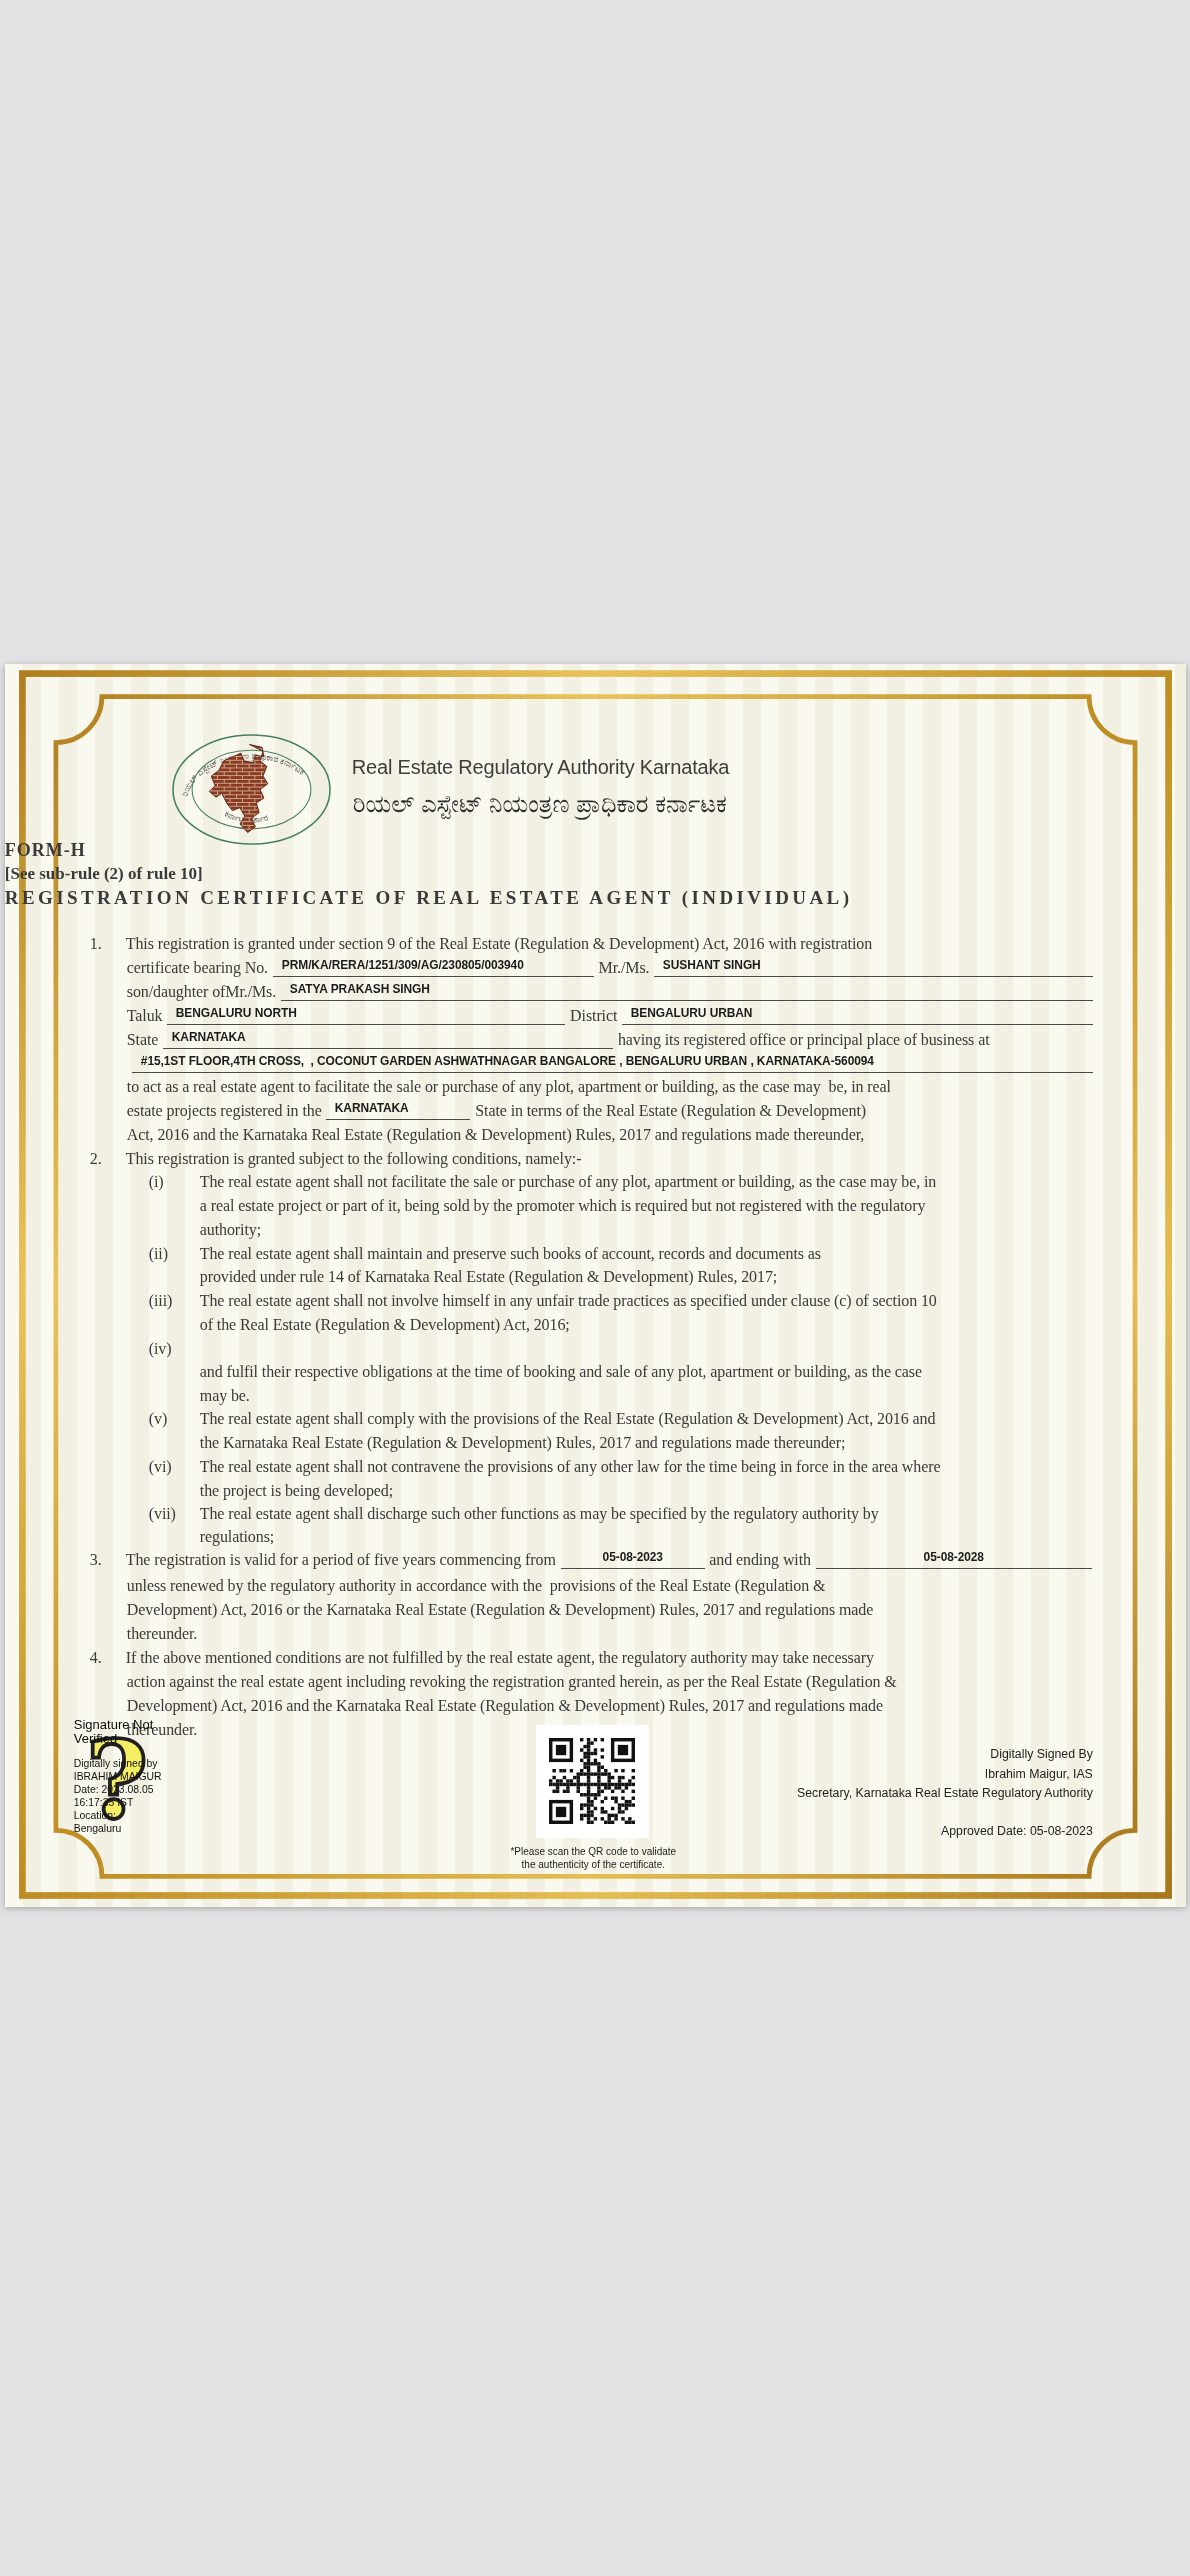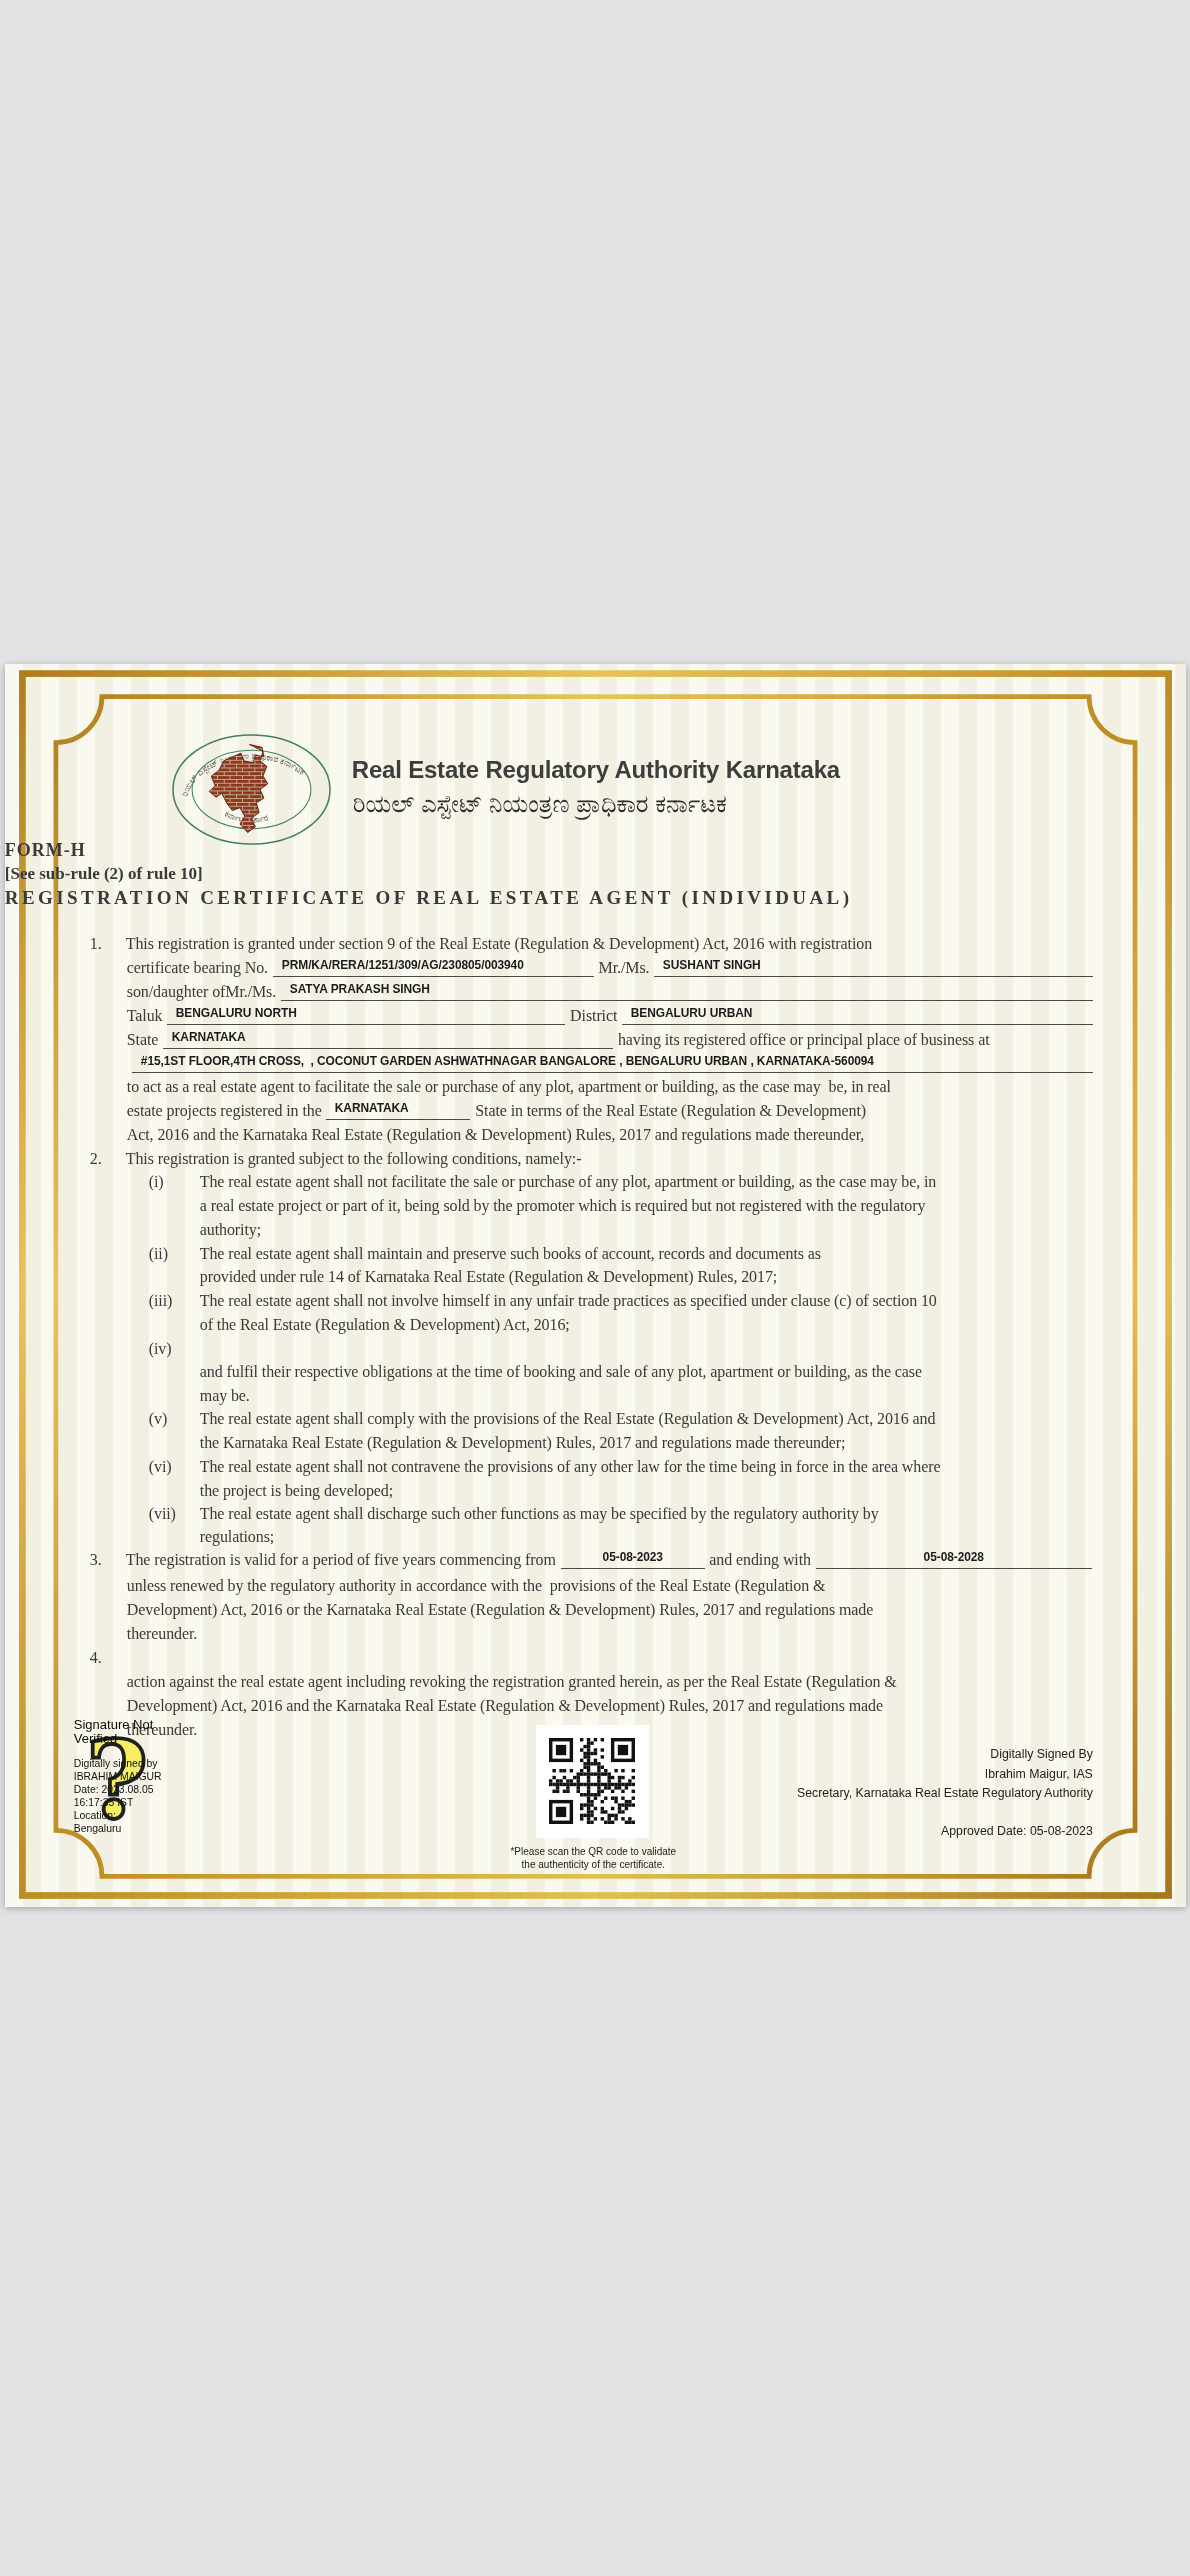--- a/index.html
+++ b/index.html
@@ -5,21 +5,21 @@
   html,body{margin:0;padding:0;}
   .page{position:relative;width:1190px;height:2576px;background:#e2e2e4;overflow:hidden;
         font-family:"Liberation Serif",serif;}
   .doc{position:absolute;left:4.8px;top:664px;width:1181px;height:1243px;
        background:repeating-linear-gradient(90deg,#faf9ef 0px,#faf9ef 18px,#f2f0e2 18px,#f2f0e2 36px);
        box-shadow:0 1.9px 6.7px rgba(0,0,0,.30);}
   .borders{position:absolute;left:0;top:0;width:1181px;height:1243px;}
 
   
   .title-en{position:absolute;left:347px;top:92px;font-family:"Liberation Sans",sans-serif;
-            font-weight:bold;font-size:24px;color:#3d3d3d;letter-spacing:-0.2px;white-space:nowrap;}
+            font-weight:normal;font-size:20px;color:#3d3d3d;letter-spacing:-0.2px;white-space:nowrap;}
   .title-kn{position:absolute;left:348px;top:126px;font-family:"Liberation Sans",sans-serif;
             font-size:24px;color:#2e2e2e;white-space:nowrap;}
   .formblock{position:absolute;left:51px;top:0;width:1079px;text-align:left;color:#3a3a3a;}
   .form-no{position:absolute;left:0;top:176px;width:100%;font-weight:bold;font-size:18px;letter-spacing:1px;}
   .sub-rule{position:absolute;left:0;top:200px;width:100%;font-weight:bold;font-size:17px;}
   .heading{position:absolute;left:0;top:223px;width:100%;font-weight:bold;font-size:19px;letter-spacing:3.4px;}
 
   
   .bline{position:absolute;display:flex;align-items:flex-end;white-space:pre;
          font-size:16px;line-height:19px;color:#3a3a3a;letter-spacing:-0.1px;}
@@ -124,21 +124,21 @@
         <div class="bline" style="top: 745px; left: 144px; width: 949px;"><span class="seg mk">(v)</span><span class="seg">The real estate agent shall comply with the provisions of the Real Estate (Regulation &amp; Development) Act, 2016 and</span></div>
         <div class="bline" style="top: 769px; left: 195px; width: 898px;"><span class="seg">the Karnataka Real Estate (Regulation &amp; Development) Rules, 2017 and regulations made thereunder;</span></div>
         <div class="bline" style="top: 793px; left: 144px; width: 949px;"><span class="seg mk">(vi)</span><span class="seg">The real estate agent shall not contravene the provisions of any other law for the time being in force in the area where</span></div>
         <div class="bline" style="top: 817px; left: 195px; width: 898px;"><span class="seg">the project is being developed;</span></div>
         <div class="bline" style="top: 840px; left: 144px; width: 949px;"><span class="seg mk">(vii)</span><span class="seg">The real estate agent shall discharge such other functions as may be specified by the regulatory authority by</span></div>
         <div class="bline" style="top: 863px; left: 195px; width: 898px;"><span class="seg">regulations;</span></div>
         <div class="bline" style="top: 886px; left: 85px; width: 1007px;"><span class="seg num">3.</span><span class="seg">The registration is valid for a period of five years commencing from</span><span class="blank center" style="width: 144px;"><span class="val">05-08-2023</span></span><span class="seg">and ending with</span><span class="blank fill center"><span class="val">05-08-2028</span></span></div>
         <div class="bline" style="top: 912px; left: 122px; width: 971px;"><span class="seg">unless renewed by the regulatory authority in accordance with the  provisions of the Real Estate (Regulation &amp;</span></div>
         <div class="bline" style="top: 936px; left: 122px; width: 971px;"><span class="seg">Development) Act, 2016 or the Karnataka Real Estate (Regulation &amp; Development) Rules, 2017 and regulations made</span></div>
         <div class="bline" style="top: 960px; left: 122px; width: 971px;"><span class="seg">thereunder.</span></div>
-        <div class="bline" style="top: 984px; left: 85px; width: 1007px;"><span class="seg num">4.</span></div>
+        <div class="bline" style="top: 984px; left: 85px; width: 1007px;"><span class="seg num">4.</span><span class="seg">If the above mentioned conditions are not fulfilled by the real estate agent, the regulatory authority may take necessary</span></div>
         <div class="bline" style="top: 1008px; left: 122px; width: 971px;"><span class="seg">action against the real estate agent including revoking the registration granted herein, as per the Real Estate (Regulation &amp;</span></div>
         <div class="bline" style="top: 1032px; left: 122px; width: 971px;"><span class="seg">Development) Act, 2016 and the Karnataka Real Estate (Regulation &amp; Development) Rules, 2017 and regulations made</span></div>
         <div class="bline" style="top: 1056px; left: 122px; width: 971px;"><span class="seg">thereunder.</span></div>
       </div>
 
     <div class="qmark">?</div>
     <div class="sig-status">
       <div>Signature Not</div>
       <div>Verified</div>
     </div>

